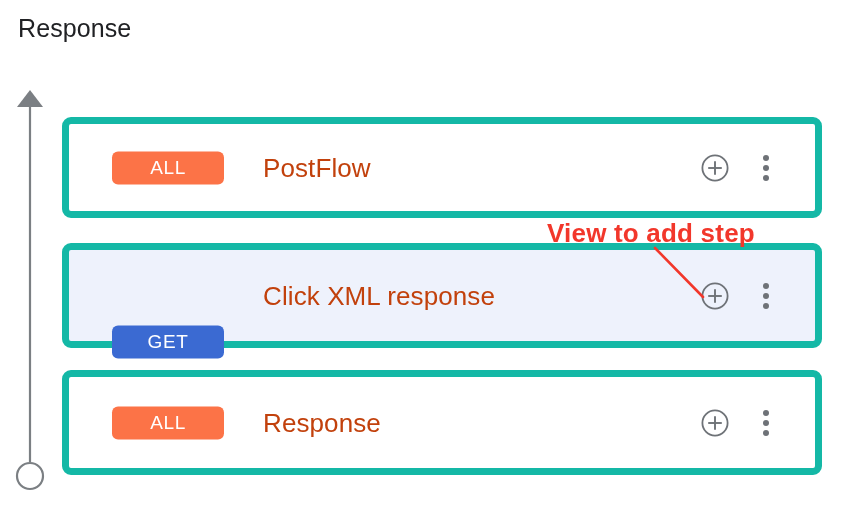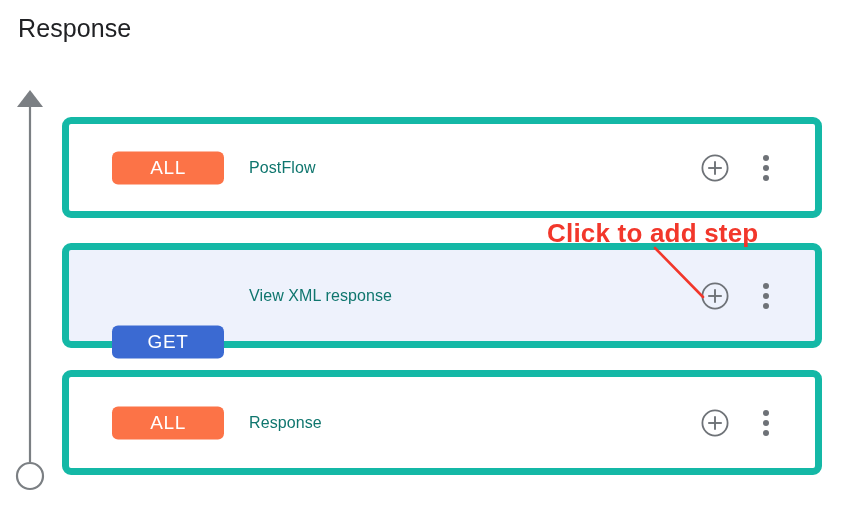--- a/index.html
+++ b/index.html
@@ -84,25 +84,25 @@
     font-weight: 400;
     letter-spacing: 0.6px;
     box-sizing: border-box;
     user-select: none;
   }
   .verb-all { background: #fc7347; }
   .verb-get { background: #3b6ad2; margin-top: 46px; }
 
   .row-label {
     position: absolute;
-    left: 180px;
-    top: 50%;
-    transform: translateY(-50%);
-    font-size: 16px;
-    color: #0f766e;
+    left: 194px;
+    top: 50%;
+    transform: translateY(-50%);
+    font-size: 26px;
+    color: #c2410c;
     font-weight: 400;
     white-space: nowrap;
     letter-spacing: 0.1px;
   }
 
   .add-step-btn {
     position: absolute;
     right: 85px;
     top: 50%;
     transform: translateY(-50%);
@@ -189,21 +189,21 @@
           <span class="kebab-dot"></span>
           <span class="kebab-dot"></span>
           <span class="kebab-dot"></span>
         </div>
       </div>
     </div>
 
     <div class="row-card row-1">
       <div class="row-inner">
         <div class="verb-badge verb-get">GET</div>
-        <div class="row-label">View XML response</div>
+        <div class="row-label">Click XML response</div>
         <div class="add-step-btn">
           <svg width="30" height="30" viewBox="0 0 30 30" xmlns="http://www.w3.org/2000/svg">
             <circle cx="15" cy="15" r="12.6" fill="none" stroke="#6e7277" stroke-width="1.8"></circle>
             <line x1="15" y1="8.2" x2="15" y2="21.8" stroke="#6e7277" stroke-width="1.9"></line>
             <line x1="8.2" y1="15" x2="21.8" y2="15" stroke="#6e7277" stroke-width="1.9"></line>
           </svg>
         </div>
         <div class="kebab-btn">
           <span class="kebab-dot"></span>
           <span class="kebab-dot"></span>
@@ -226,21 +226,21 @@
         <div class="kebab-btn">
           <span class="kebab-dot"></span>
           <span class="kebab-dot"></span>
           <span class="kebab-dot"></span>
         </div>
       </div>
     </div>
 
   </div>
 
-  <div id="annotation-text">Click to add step</div>
+  <div id="annotation-text">View to add step</div>
 
   <div id="annotation-arrow">
     <svg width="80" height="70" viewBox="0 0 80 70" xmlns="http://www.w3.org/2000/svg">
       <line x1="15" y1="8" x2="63" y2="57" stroke="#f2372b" stroke-width="2.6" stroke-linecap="round"></line>
     </svg>
   </div>
 
 </div>
 
 </body></html>

